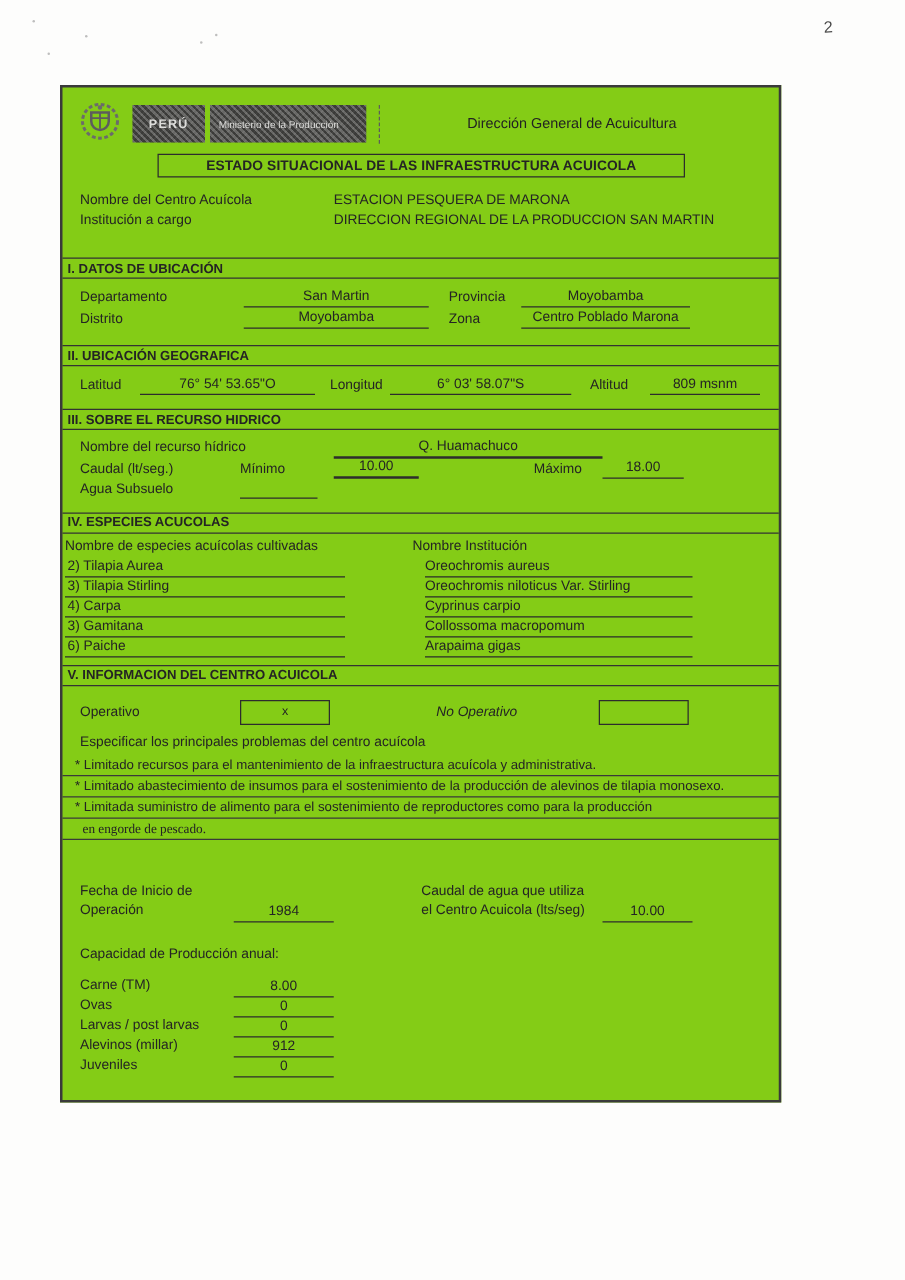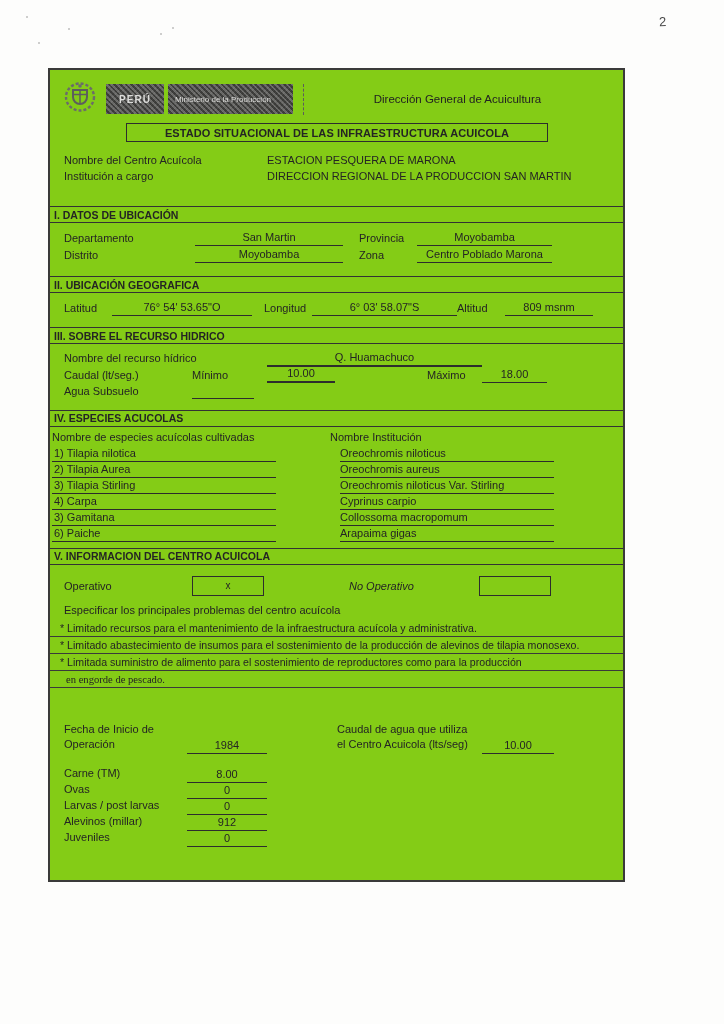--- a/index.html
+++ b/index.html
@@ -46,21 +46,21 @@
   .mt4 { margin-top:10px; } .mt5 { margin-top:6px; }
 
   .rows { padding:6px 0 0 14px; font-size:11px; }
   .frow { display:flex; height:17px; align-items:center; }
   .uval { border-bottom:1.6px solid #2d2d2d; text-align:center; line-height:14px; height:15px; }
 
   
   .s1-lbl1{width:131px;} .s1-val1{width:148px;} .s1-lbl2{width:58px; margin-left:16px;} .s1-val2{width:135px;}
   
   .s2-l1{width:48px;} .s2-v1{width:140px;} .s2-l2{width:48px; margin-left:12px;}
-  .s2-v2{width:145px;} .s2-l3{width:48px; } .s2-v3{width:88px;}
+  .s2-v2{width:145px;} .s2-l3{width:48px; margin-left:15px;} .s2-v3{width:88px;}
   
   .s3-l1{width:203px;} .s3-v1{width:215px; border-bottom-width:2px;}
   .s3-l2{width:128px;} .s3-min{width:60px;} .s3-vmin{width:68px; margin-left:15px; border-bottom-width:2px;}
   .s3-max{width:52px; margin-left:92px;} .s3-vmax{width:65px; margin-left:3px;}
   .s3-sub{width:62px;}
 
   
   .sp-head { display:flex; font-size:11px; padding-left:2px; height:15px; margin-top:4px; }
   .sp-head-1 { width:225px; } .sp-head-2 { margin-left:53px; }
   .sp-row { display:flex; font-size:11px; }
@@ -187,24 +187,20 @@
       </div>
     </div>
 
     <div class="band mt4">IV. ESPECIES ACUCOLAS</div>
     <div class="sp-head">
       <span class="sp-head-1">Nombre de especies acuícolas cultivadas</span>
       <span class="sp-head-2">Nombre Institución</span>
     </div>
     <div>
       <div class="sp-row">
-        <span class="sp-name">1) Tilapia nilotica</span>
-        <span class="sp-sci">Oreochromis niloticus</span>
-      </div>
-      <div class="sp-row">
         <span class="sp-name">2) Tilapia Aurea</span>
         <span class="sp-sci">Oreochromis aureus</span>
       </div>
       <div class="sp-row">
         <span class="sp-name">3) Tilapia Stirling</span>
         <span class="sp-sci">Oreochromis niloticus Var. Stirling</span>
       </div>
       <div class="sp-row">
         <span class="sp-name">4) Carpa</span>
         <span class="sp-sci">Cyprinus carpio</span>
@@ -244,20 +240,21 @@
       </div>
       <div class="fcolB">
         <div class="fline">Caudal de agua que utiliza</div>
         <div class="fpair">
           <span class="fB-lbl">el Centro Acuicola (lts/seg)</span>
           <span class="uval fB-val">10.00</span>
         </div>
       </div>
     </div>
 
+    <div class="cap-heading">Capacidad de Producción anual:</div>
 
     <div class="prod">
       <div class="prod-row">
         <span class="prod-lbl">Carne  (TM)</span>
         <span class="uval prod-val">8.00</span>
       </div>
       <div class="prod-row">
         <span class="prod-lbl">Ovas</span>
         <span class="uval prod-val">0</span>
       </div>

